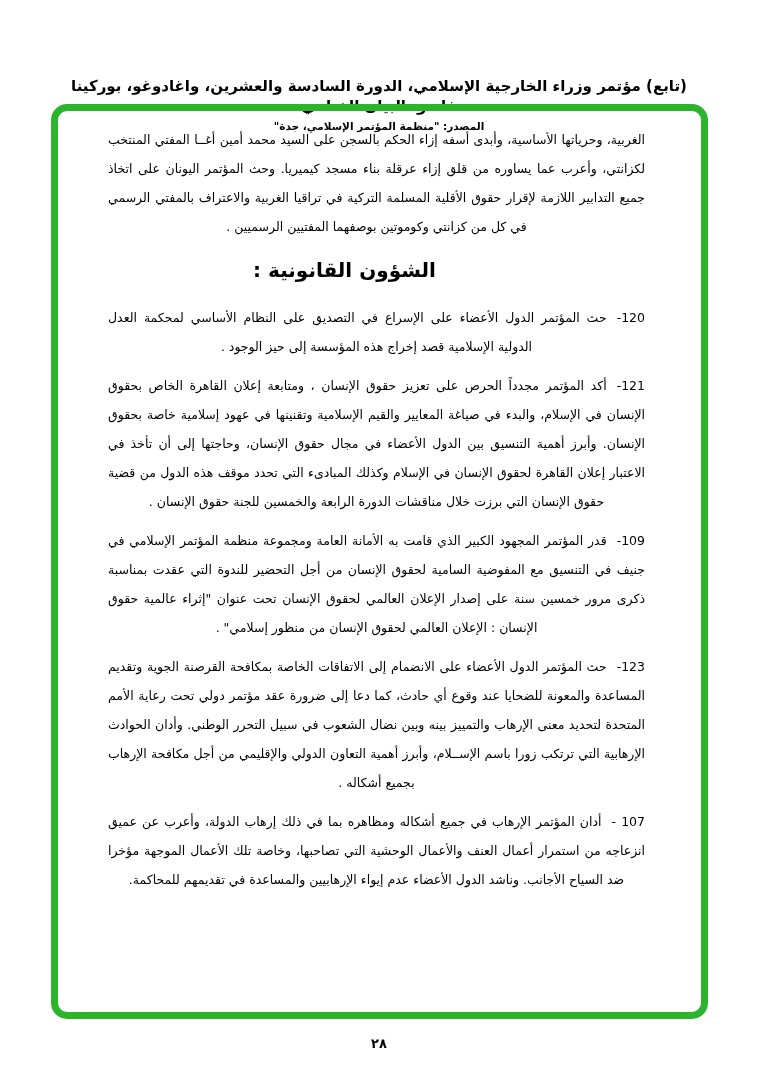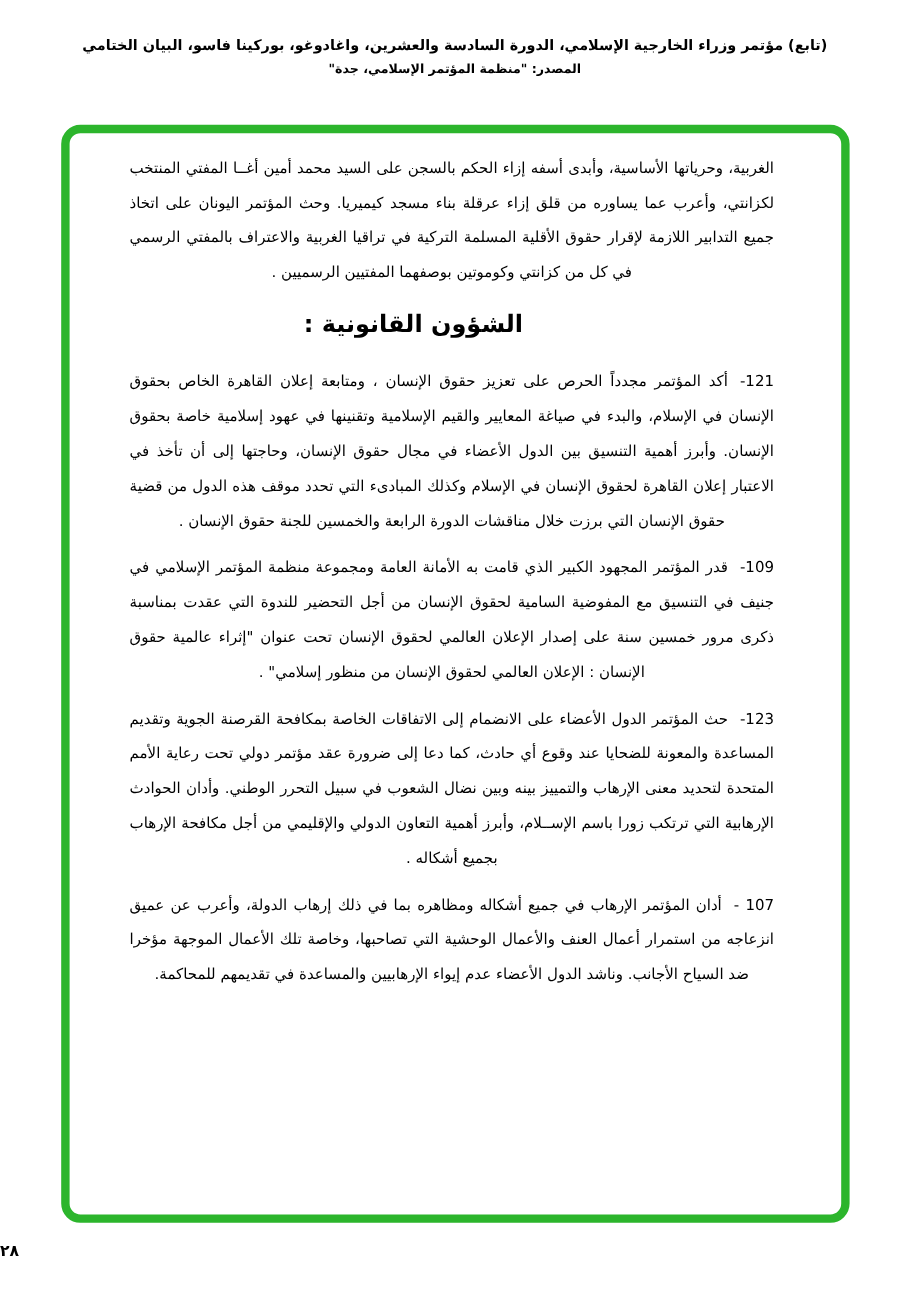--- a/index.html
+++ b/index.html
@@ -9,22 +9,23 @@
     position:relative;
     font-family:"DejaVu Sans","Liberation Sans",sans-serif;
     color:#000;
     overflow:hidden;
   }
   .page-header{
     position:absolute;top:28px;left:0;width:758px;
     text-align:center;direction:rtl;
   }
   .page-header .line1{
-    font-size:12px;font-weight:bold;line-height:20px;
+    font-size:15px;font-weight:bold;line-height:20px;
     padding:0 52px;
+    margin-top:48px;
   }
   .page-header .line2{
     font-size:10.5px;font-weight:bold;line-height:15px;margin-top:3px;
   }
   .green-box{
     position:absolute;left:51px;top:104px;
     width:657px;height:915px;
     border:7px solid #2cb52c;
     border-radius:16px;
     box-sizing:border-box;
@@ -49,37 +50,38 @@
     position:relative;
     transform:translateX(-32px);
   }
   .para .num{
     font-weight:normal;
     white-space:nowrap;
     margin-left:10px;
   }
   .page-number{
     position:absolute;top:1036px;left:0;width:758px;
-    text-align:left;
+    text-align:center;
     font-size:13px;font-weight:bold;
   }
 </style>
 </head>
 <body>
 
 <div class="page-header">
   <div class="line1">(تابع) مؤتمر وزراء الخارجية الإسلامي، الدورة السادسة والعشرين، واغادوغو، بوركينا فاسو، البيان الختامي</div>
   <div class="line2">المصدر:  "منظمة المؤتمر الإسلامي، جدة"</div>
 </div>
 
 <div class="green-box">
   <p class="body-text intro">الغربية، وحرياتها الأساسية، وأبدى أسفه إزاء الحكم بالسجن على السيد محمد أمين أغــا المفتي المنتخب لكزانتي، وأعرب عما يساوره من قلق إزاء عرقلة بناء مسجد كيميريا. وحث المؤتمر اليونان على اتخاذ جميع التدابير اللازمة لإقرار حقوق الأقلية المسلمة التركية في تراقيا الغربية والاعتراف بالمفتي الرسمي في كل من كزانتي وكوموتين بوصفهما المفتيين الرسميين .</p>
 
   <div class="section-title">الشؤون القانونية :</div>
 
+  <p class="body-text para"><span class="num">120-</span><span>حث المؤتمر الدول الأعضاء على الإسراع في التصديق على النظام الأساسي لمحكمة العدل الدولية الإسلامية قصد إخراج هذه المؤسسة إلى حيز الوجود .</span></p>
 
   <p class="body-text para"><span class="num">121-</span><span>أكد المؤتمر مجدداً الحرص على تعزيز حقوق الإنسان ، ومتابعة إعلان القاهرة الخاص بحقوق الإنسان في الإسلام، والبدء في صياغة المعايير والقيم الإسلامية وتقنينها في عهود إسلامية خاصة بحقوق الإنسان. وأبرز أهمية التنسيق بين الدول الأعضاء في مجال حقوق الإنسان، وحاجتها إلى أن تأخذ في الاعتبار إعلان القاهرة لحقوق الإنسان في الإسلام وكذلك المبادىء التي تحدد موقف هذه الدول من قضية حقوق الإنسان التي برزت خلال مناقشات الدورة الرابعة والخمسين للجنة حقوق الإنسان .</span></p>
 
   <p class="body-text para"><span class="num">109-</span><span>قدر المؤتمر المجهود الكبير الذي قامت به الأمانة العامة ومجموعة منظمة المؤتمر الإسلامي في جنيف في التنسيق مع المفوضية السامية لحقوق الإنسان من أجل التحضير للندوة التي عقدت بمناسبة ذكرى مرور خمسين سنة على إصدار الإعلان العالمي لحقوق الإنسان تحت عنوان "إثراء عالمية حقوق الإنسان : الإعلان العالمي لحقوق الإنسان من منظور إسلامي" .</span></p>
 
   <p class="body-text para"><span class="num">123-</span><span>حث المؤتمر الدول الأعضاء على الانضمام إلى الاتفاقات الخاصة بمكافحة القرصنة الجوية وتقديم المساعدة والمعونة للضحايا عند وقوع أي حادث، كما دعا إلى ضرورة عقد مؤتمر دولي تحت رعاية الأمم المتحدة لتحديد معنى الإرهاب والتمييز بينه وبين نضال الشعوب في سبيل التحرر الوطني. وأدان الحوادث الإرهابية التي ترتكب زورا باسم الإســلام، وأبرز أهمية التعاون الدولي والإقليمي من أجل مكافحة الإرهاب بجميع أشكاله .</span></p>
 
   <p class="body-text para"><span class="num">107 -</span><span>أدان المؤتمر الإرهاب في جميع أشكاله ومظاهره بما في ذلك إرهاب الدولة، وأعرب عن عميق انزعاجه من استمرار أعمال العنف والأعمال الوحشية التي تصاحبها، وخاصة تلك الأعمال الموجهة مؤخرا ضد السياح الأجانب. وناشد الدول الأعضاء عدم إيواء الإرهابيين والمساعدة في تقديمهم للمحاكمة.</span></p>
 </div>
 

